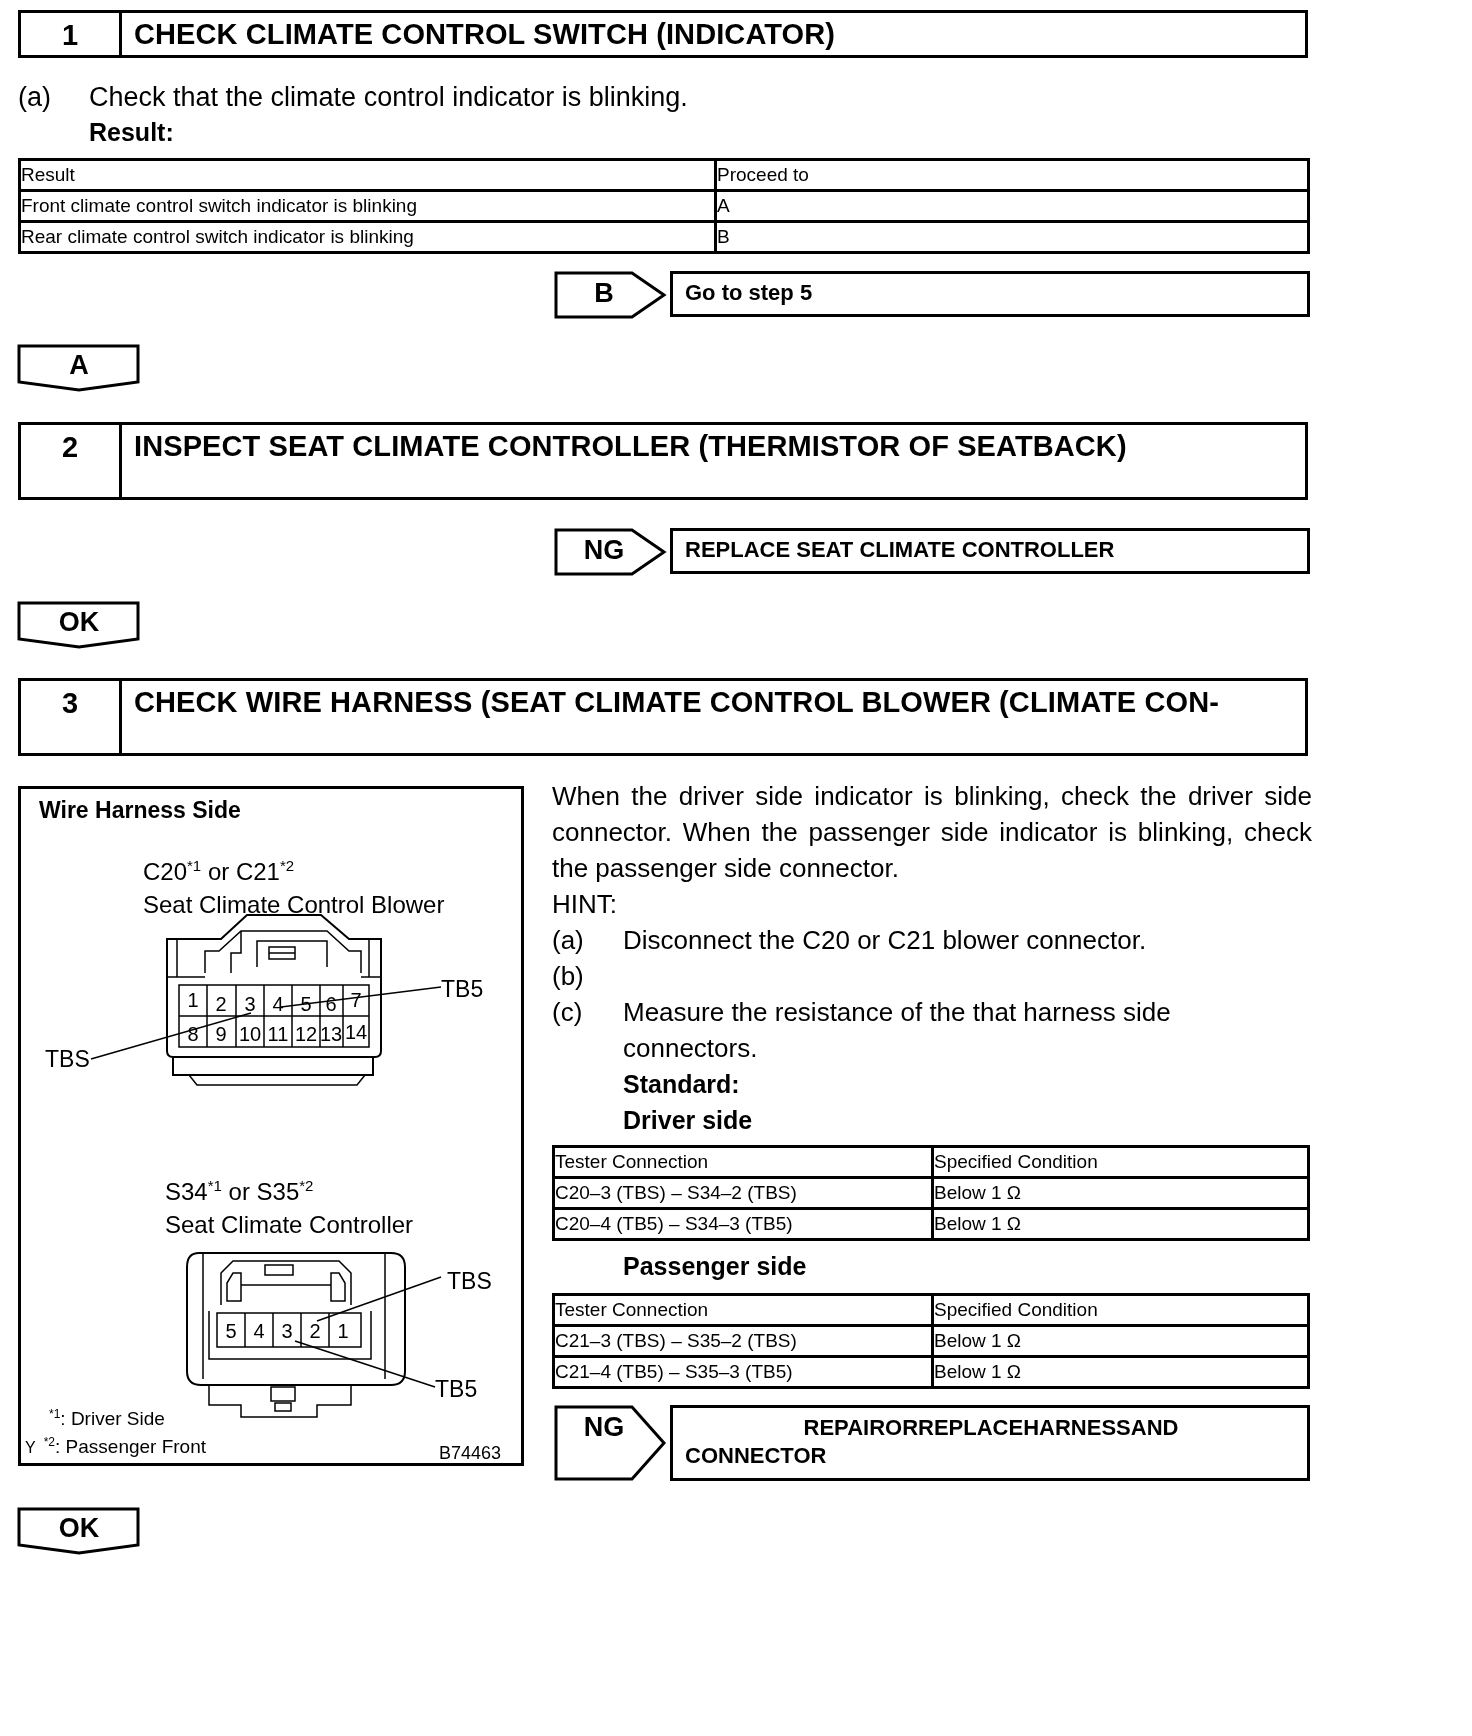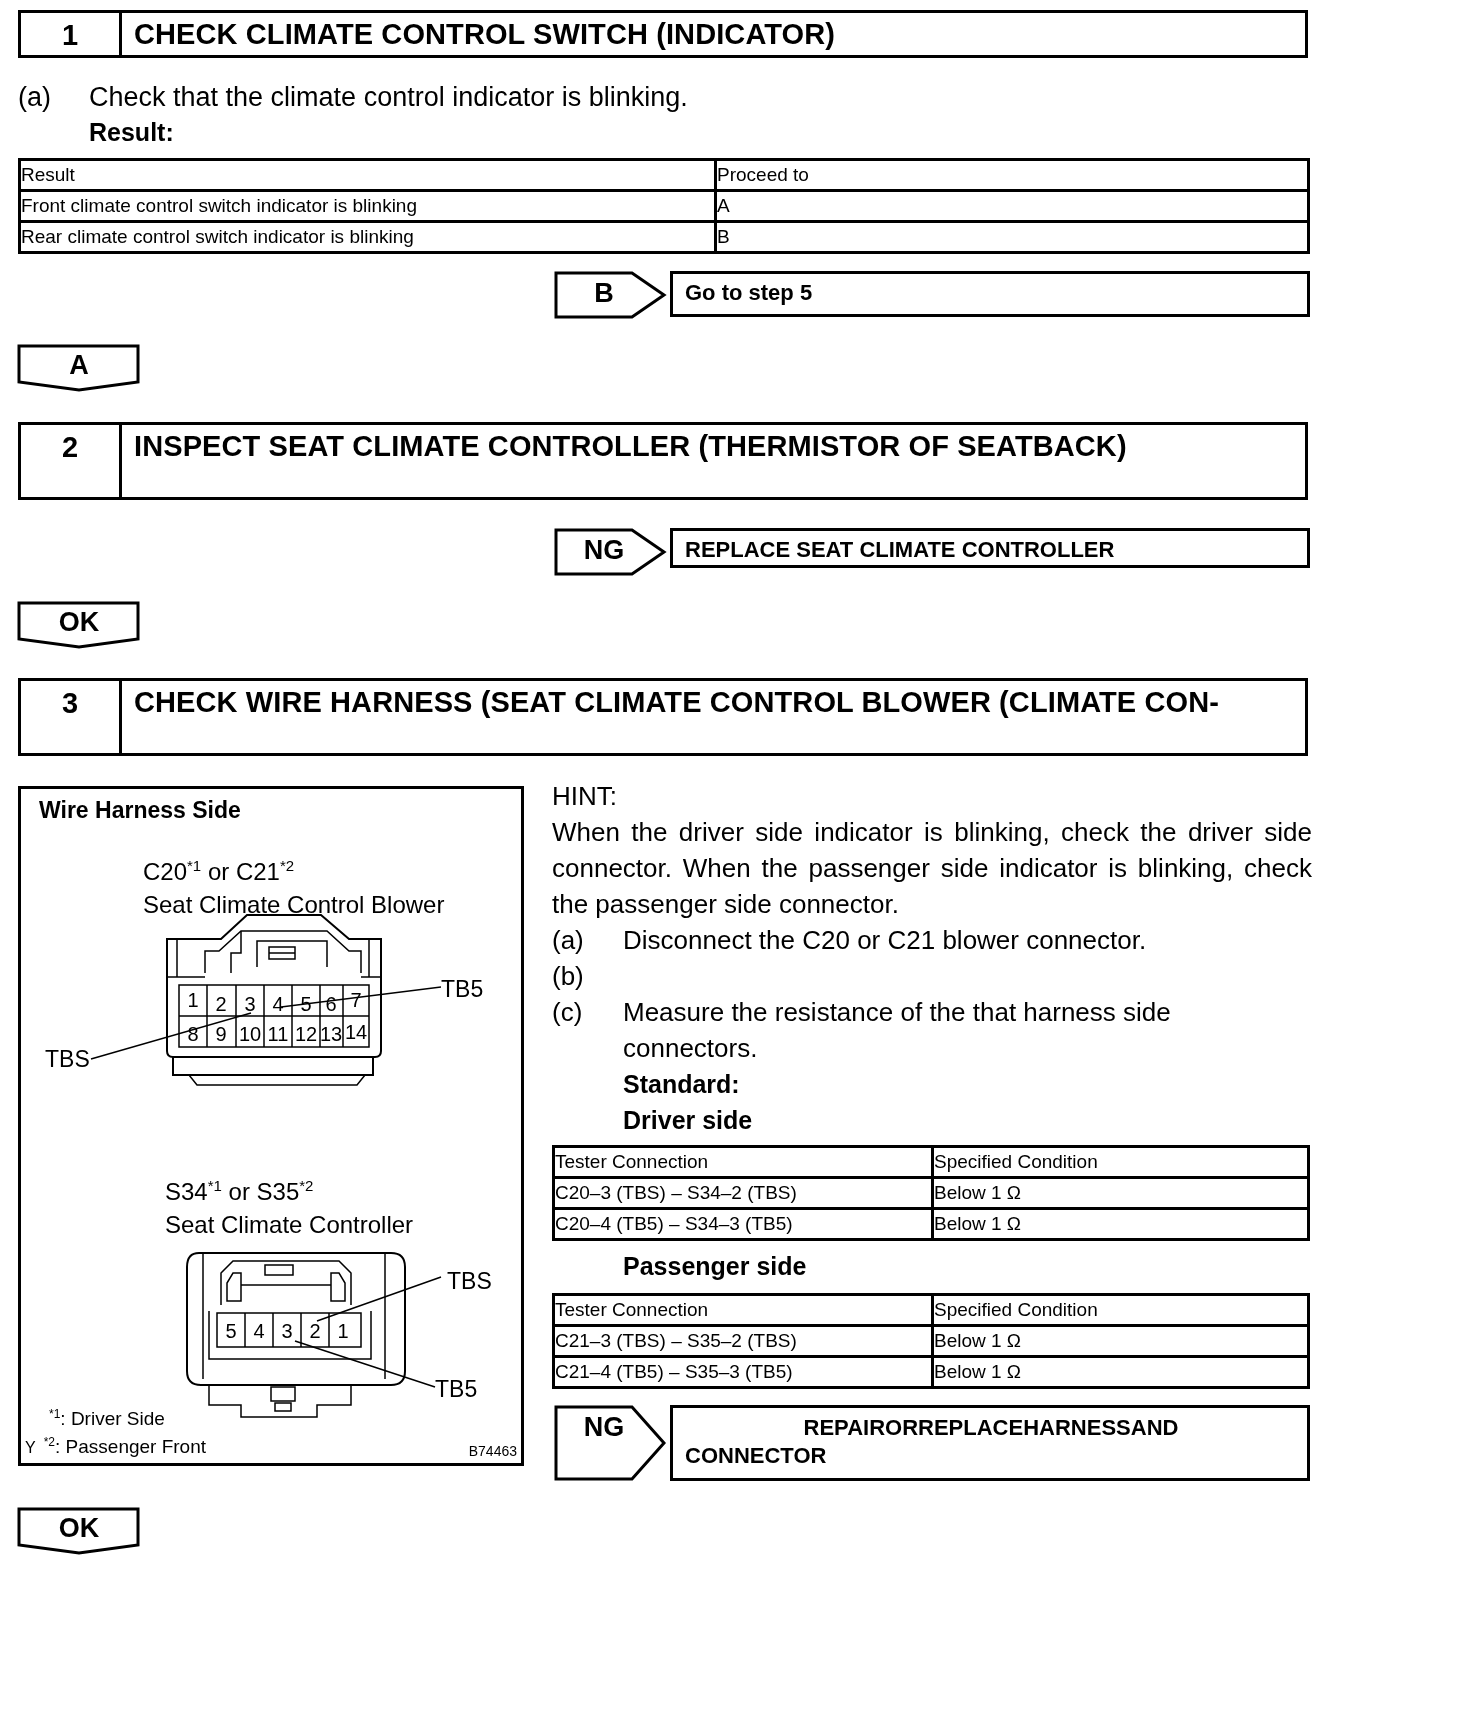--- a/index.html
+++ b/index.html
@@ -109,21 +109,21 @@
 
 <div class="step-box" style="top:422px; height:78px;">
   <div class="step-num">2</div>
   <div class="step-title">INSPECT SEAT CLIMATE CONTROLLER (THERMISTOR OF SEATBACK)</div>
 </div>
 
 <svg class="abs" style="left:554px; top:528px;" width="114" height="48">
   <polygon points="2,2 78,2 110,24 78,46 2,46" fill="#fff" stroke="#000" stroke-width="3"></polygon>
 </svg>
 <div class="abs bold" style="left:554px; top:535px; width:100px; text-align:center; font-size:27px;">NG</div>
-<div class="branch-target" style="left:670px; top:528px; width:640px; height:40px; padding-top:6px;">REPLACE SEAT CLIMATE CONTROLLER</div>
+<div class="branch-target" style="left:670px; top:528px; width:640px; height:46px; padding-top:6px;">REPLACE SEAT CLIMATE CONTROLLER</div>
 
 <div class="down-tag" style="left:17px; top:601px;">
   <svg width="124" height="48">
     <polygon points="2,2 121,2 121,38 62,46 2,38" fill="#fff" stroke="#000" stroke-width="3"></polygon>
   </svg>
   <span>OK</span>
 </div>
 
 <div class="step-box" style="top:678px; height:78px;">
   <div class="step-num">3</div>
@@ -231,26 +231,26 @@
     <span>S34</span><sup>*1</sup><span> or </span><span>S35</span><sup>*2</sup>
   </div>
   <div class="dtext" style="left:144px; top:422px;">Seat Climate Controller</div>
 
   <div class="dtext" style="left:28px; top:618px; font-size:19px;">
     <sup style="font-size:12px;">*1</sup><span>: Driver Side</span>
   </div>
   <div class="dtext" style="left:4px; top:646px; font-size:19px;">
     <span style="font-size:16px; margin-right:8px;">Y</span><sup style="font-size:12px;">*2</sup><span>: Passenger Front</span>
   </div>
-  <div class="dtext" style="right:4px; top:654px; font-size:14px;">B74463</div>
+  <div class="dtext" style="right:20px; top:654px; font-size:18px;">B74463</div>
 </div>
 
 <div class="hint-col" style="top:778px; width:760px;">
+  <div style="text-align:justify;">When the driver side indicator is blinking, check the driver side connector. When the passenger side indicator is blinking, check the passenger side connector.</div>
   <div>HINT:</div>
-  <div style="text-align:justify;">When the driver side indicator is blinking, check the driver side connector. When the passenger side indicator is blinking, check the passenger side connector.</div>
   <div class="li">
       <span class="lbl">(a)</span>
       <span>Disconnect the C20 or C21 blower connector.</span>
     </div>
   <div class="li">
       <span class="lbl">(b)</span>
     </div>
   <div class="li">
       <span class="lbl">(c)</span>
       <span style="flex:1; width:680px;">Measure the resistance of the that harness side connectors.</span>

